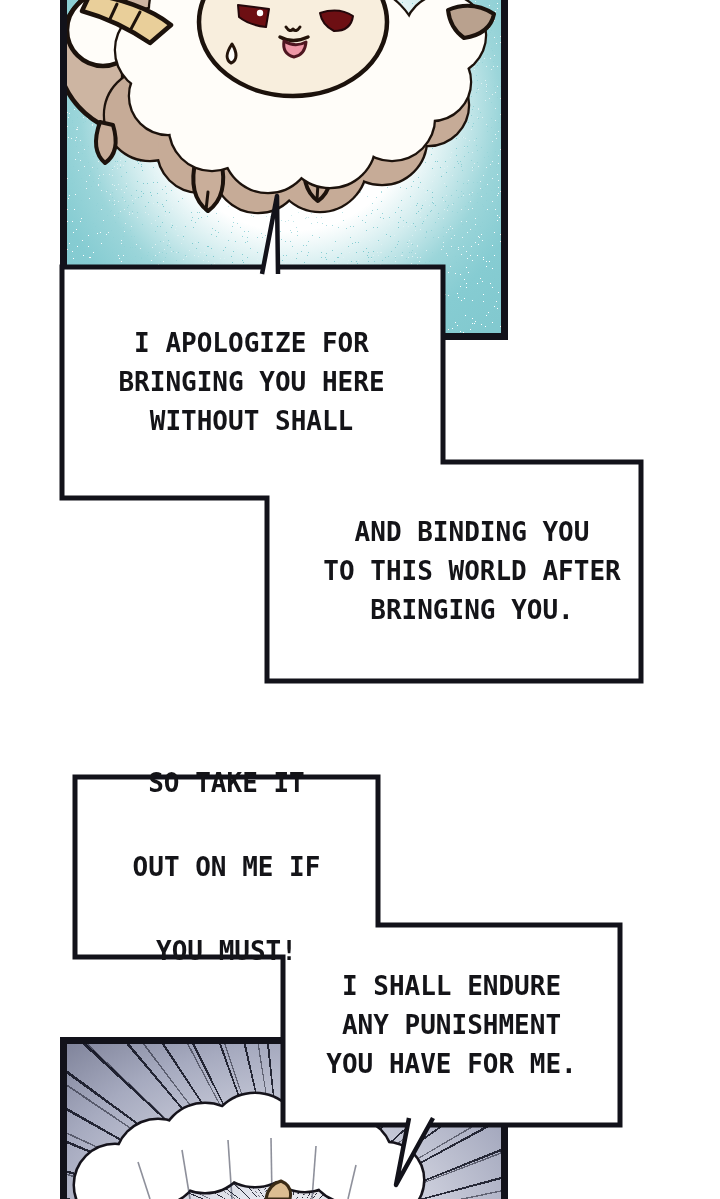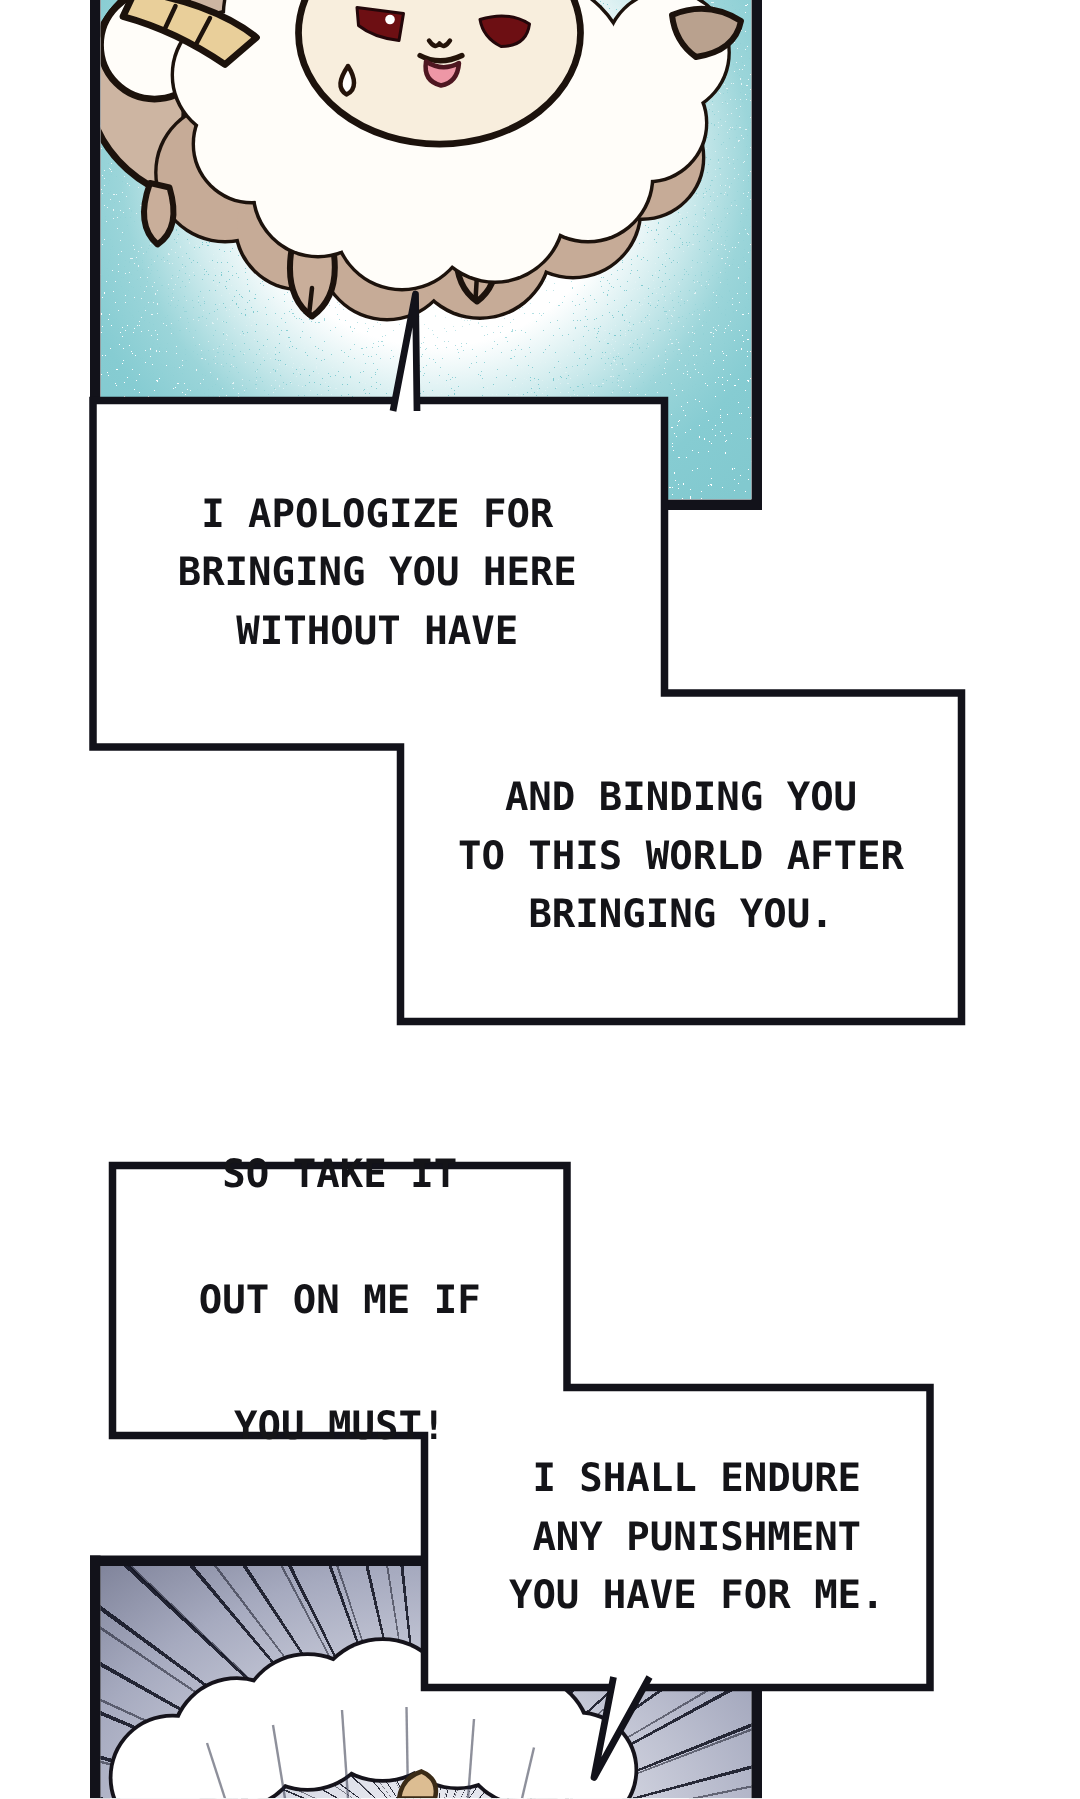--- a/index.html
+++ b/index.html
@@ -30,23 +30,23 @@
   .bubble-layer{position:absolute;left:0;top:0;pointer-events:none;}
   
   .btxt{
     position:absolute;display:flex;flex-direction:column;
     justify-content:center;align-items:center;text-align:center;
     font-weight:bold;font-size:26px;line-height:39px;color:#141418;
     letter-spacing:0px;white-space:nowrap;
   }
   .btxt div{min-height:39px;}
   .b1{left:60px;top:267px;width:383px;height:231px;}
-  .b2{left:267px;top:462px;width:374px;height:219px;}
+  .b2{left:285px;top:462px;width:374px;height:219px;}
   .b3{left:75px;top:777px;width:303px;height:180px;gap:45px;}
-  .b4{left:296px;top:925px;width:337px;height:200px;}
+  .b4{left:283px;top:925px;width:337px;height:200px;}
 </style>
 </head>
 <body>
 
 <div class="page">
 
   <div class="panel-top">
     <svg width="434" height="333" viewBox="67 0 434 333" aria-hidden="true">
       <defs>
         <radialGradient id="gTeal" gradientUnits="userSpaceOnUse" cx="290" cy="105" r="300">
@@ -218,21 +218,21 @@
   <svg class="bubble-layer" width="720" height="1199" viewBox="0 0 720 1199" aria-hidden="true">
     <path d="M62,267 H443 V462 H641 V681 H267 V498 H62 Z" fill="#ffffff" stroke="#12121a" stroke-width="5"></path>
     <path d="M262,274 L277,196 L278,274" fill="#ffffff" stroke="#12121a" stroke-width="4.5" stroke-linejoin="round"></path>
     <path d="M75,777 H378 V925 H620 V1125 H283 V957 H75 Z" fill="#ffffff" stroke="#12121a" stroke-width="5"></path>
     <path d="M409,1118 L396,1185 L433,1118" fill="#ffffff" stroke="#12121a" stroke-width="4.5" stroke-linejoin="round"></path>
   </svg>
 
   <div class="btxt b1">
     <div>I APOLOGIZE FOR</div>
     <div>BRINGING YOU HERE</div>
-    <div>WITHOUT HAVE</div>
+    <div>WITHOUT SHALL</div>
   </div>
   <div class="btxt b2">
     <div>AND BINDING YOU</div>
     <div>TO THIS WORLD AFTER</div>
     <div>BRINGING YOU.</div>
   </div>
   <div class="btxt b3">
     <div>SO TAKE IT</div>
     <div>OUT ON ME IF</div>
     <div>YOU MUST!</div>

